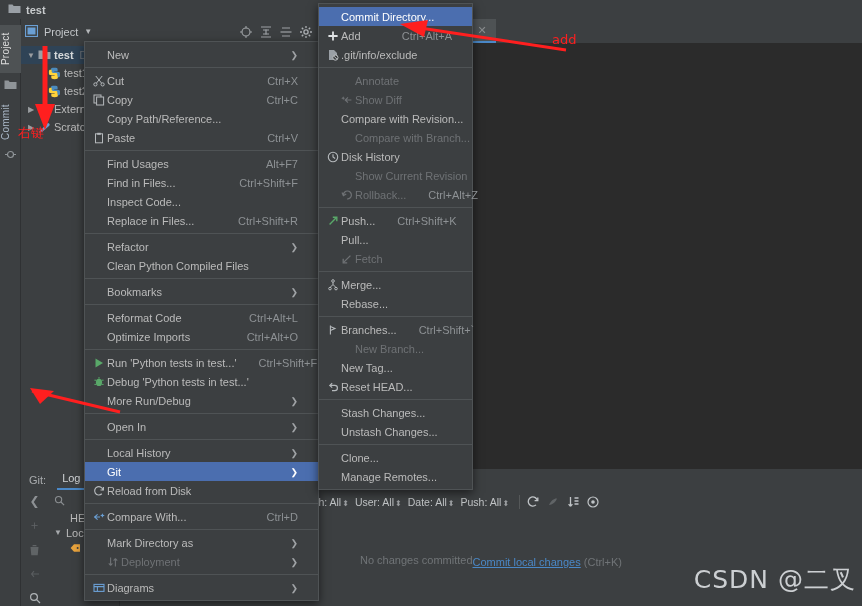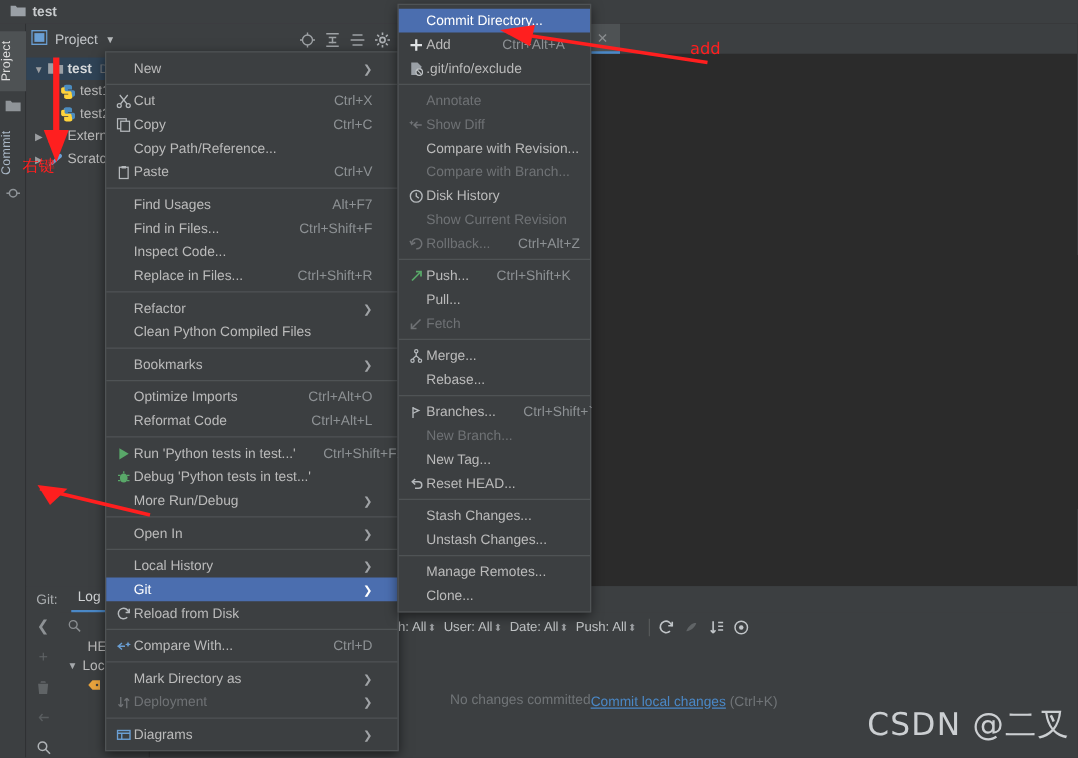--- a/index.html
+++ b/index.html
@@ -111,21 +111,21 @@
   .logempty .l2 a { color:#4a88c7; }
   .logempty .l2 span { color:#707477; }
 
   
   .menu {
     position:absolute; background:#3c3f41; border:1px solid #4f5355;
     box-shadow:0 3px 9px rgba(0,0,0,.55); padding:3px 0; z-index:40;
   }
   .mi { height:19px; display:flex; align-items:center; padding:0 20px 0 6px; font-size:11px; color:#bbbbbb; white-space:nowrap; }
   .mi.sel { background:#4b6eaf; color:#ffffff; }
-  .mi.disabled { color:#6f7275; }
+  .mi.disabled { color:#6f7275;margin-left:14px; }
   .mi .mico { width:16px; flex:none; display:flex; align-items:center; justify-content:center; }
   .mi .mlabel { flex:1; }
   .mi .macc { color:#8d9194; margin-left:22px; font-size:11px; }
   .mi .msub { margin-left:14px; color:#a0a3a6; font-size:9px; }
   .mi.sel .msub { color:#fff; }
   .msep { height:1px; background:#4f5355; margin:3px 0; }
 
   #ctx-menu { left:84px; top:41px; width:235px; }
   #git-submenu { left:318px; top:3px; width:155px; }
 
@@ -456,27 +456,27 @@
       </div>
       <div class="msep"></div>
       <div class="mi">
         <span class="mico"></span>
         <span class="mlabel">Bookmarks</span>
         <span class="msub">❯</span>
       </div>
       <div class="msep"></div>
       <div class="mi">
         <span class="mico"></span>
+        <span class="mlabel">Reformat Code</span>
+        <span class="macc">Ctrl+Alt+L</span>
+      </div>
+      <div class="mi">
+        <span class="mico"></span>
         <span class="mlabel">Optimize Imports</span>
         <span class="macc">Ctrl+Alt+O</span>
-      </div>
-      <div class="mi">
-        <span class="mico"></span>
-        <span class="mlabel">Reformat Code</span>
-        <span class="macc">Ctrl+Alt+L</span>
       </div>
       <div class="msep"></div>
       <div class="mi">
         <span class="mico">
           <svg width="12" height="12" viewBox="0 0 12 12">
             <path d="M2.5 1.5 L10 6 L2.5 10.5 Z" fill="#59a869"></path>
           </svg>
         </span>
         <span class="mlabel">Run 'Python tests in test...'</span>
         <span class="macc">Ctrl+Shift+F10</span>
@@ -702,25 +702,25 @@
         <span class="mico"></span>
         <span class="mlabel">Stash Changes...</span>
       </div>
       <div class="mi">
         <span class="mico"></span>
         <span class="mlabel">Unstash Changes...</span>
       </div>
       <div class="msep"></div>
       <div class="mi">
         <span class="mico"></span>
+        <span class="mlabel">Clone...</span>
+      </div>
+      <div class="mi">
+        <span class="mico"></span>
         <span class="mlabel">Manage Remotes...</span>
-      </div>
-      <div class="mi">
-        <span class="mico"></span>
-        <span class="mlabel">Clone...</span>
       </div>
     </div>
 
   <svg class="anno" style="left:30px; top:44px; width:40px; height:90px;" viewBox="0 0 40 90">
     <path d="M15 2 L15 68" stroke="#ff1f1f" stroke-width="5" fill="none"></path>
     <path d="M15 86 L5 60 L25 60 Z" fill="#ff1f1f"></path>
   </svg>
   <div class="anno anno-text" style="left:18px; top:124px;">
     <span>右键</span>
   </div>

